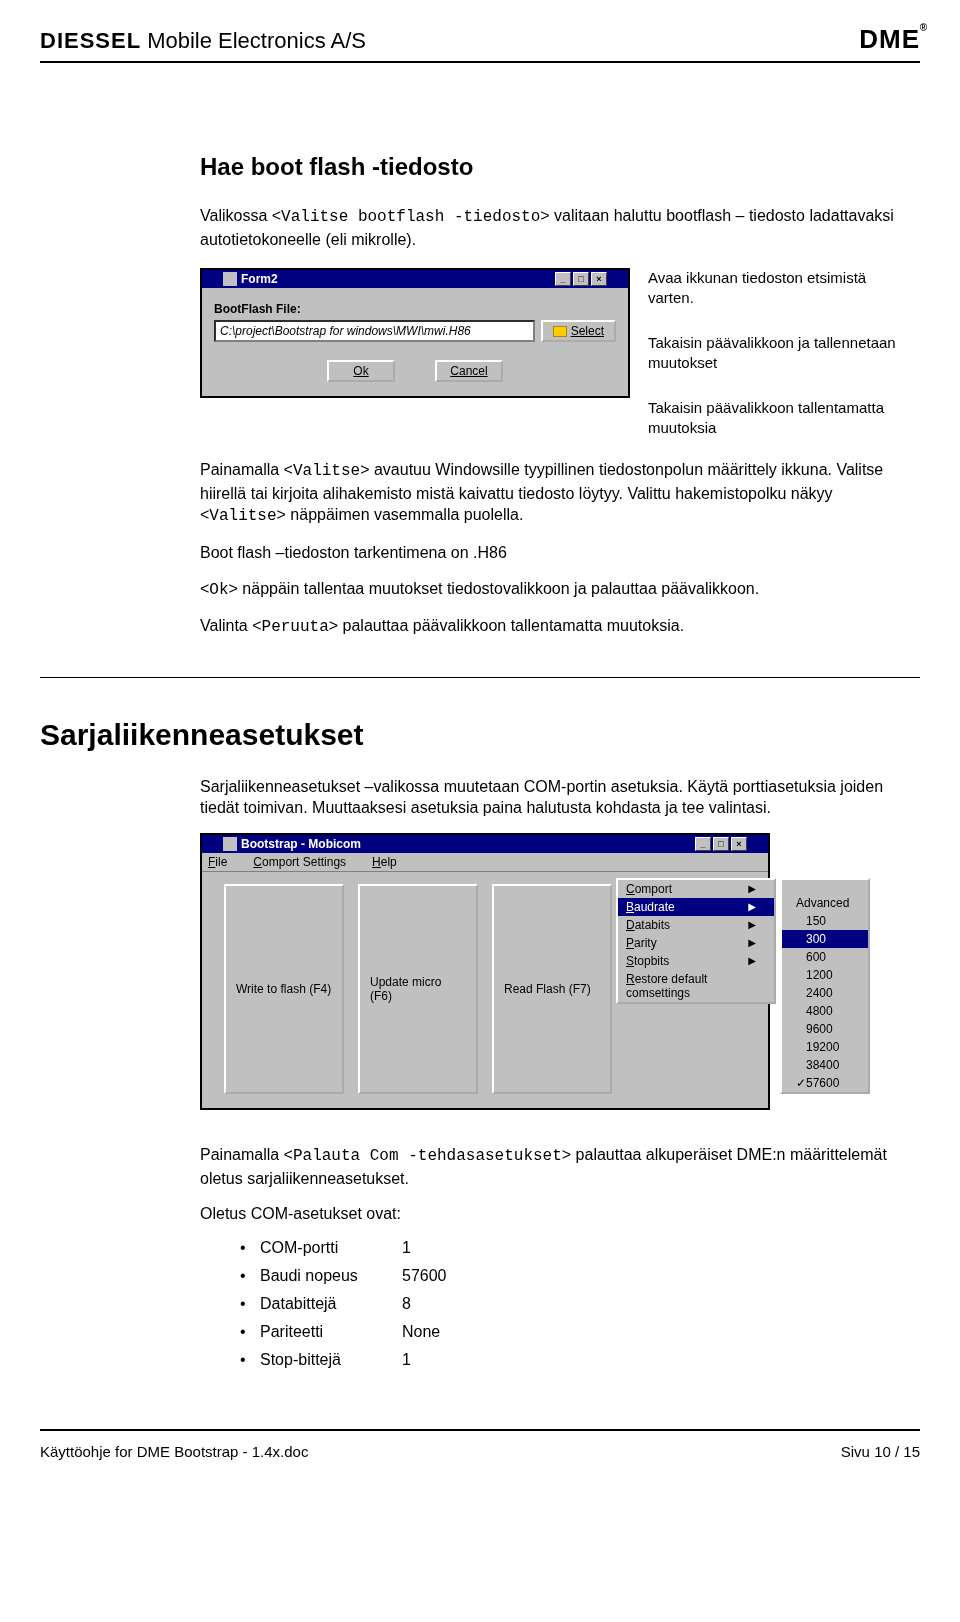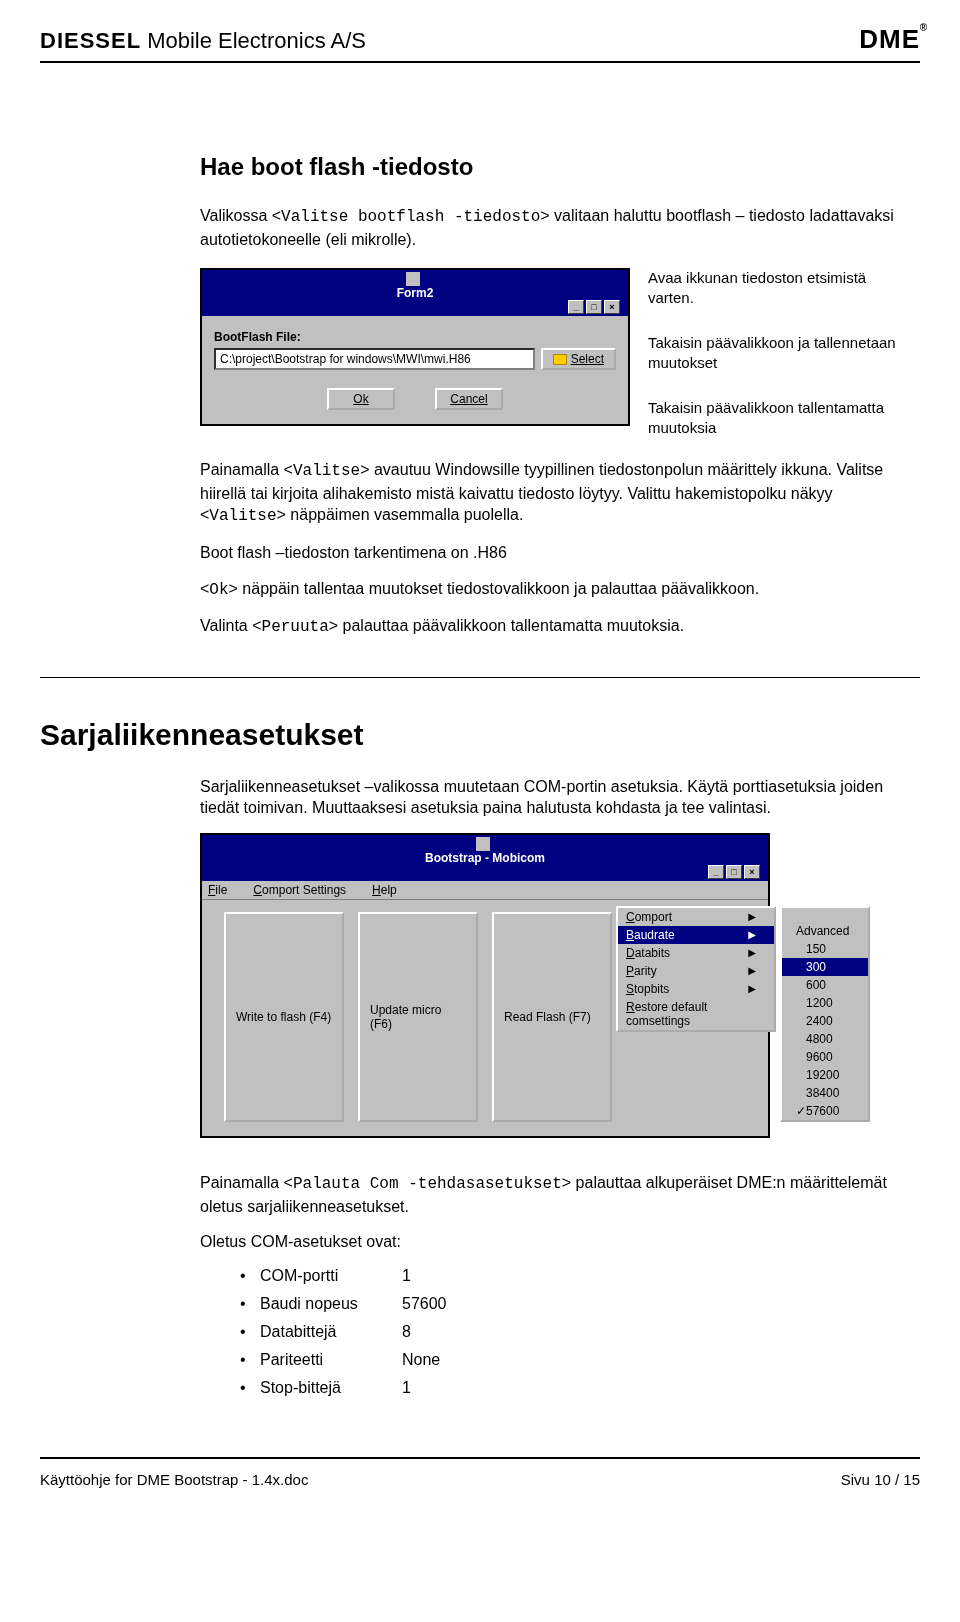--- a/index.html
+++ b/index.html
@@ -8,28 +8,28 @@
   .brand-left { font-weight: 900; letter-spacing: 1px; font-size: 22px; }
   .brand-mid { font-size: 22px; font-weight: 300; margin-left: 6px; }
   .brand-right { margin-left: auto; font-weight: 900; font-size: 26px; letter-spacing: 1px; position: relative; }
   .brand-right sup { font-size: 10px; position: absolute; top: -2px; right: -8px; }
   .content { margin-left: 160px; }
   h2 { font-size: 24px; font-weight: bold; margin-bottom: 24px; }
   p { margin-bottom: 14px; line-height: 1.35; }
   .code { font-family: "Courier New", monospace; }
   .dialog-row { display: flex; align-items: flex-start; gap: 18px; margin: 18px 0 22px 0; }
   .win95-dialog { background: #c0c0c0; border: 2px solid #000; width: 430px; font-family: "MS Sans Serif", Tahoma, sans-serif; font-size: 12px; }
-  .win95-title { background: #000080; color: #fff; display: flex; align-items: center; padding: 2px 8px; font-weight: bold; font-size: 12px; flex-direction: column; }
+  .win95-title { background: #000080; color: #fff; display: flex; align-items: center; padding: 2px 21px; font-weight: bold; font-size: 12px; }
   .win95-title .t-icon { width: 14px; height: 14px; background: #c0c0c0; margin-right: 4px; display: inline-block; }
   .win95-title .winbtns { margin-left: auto; display: flex; gap: 2px; }
   .winbtn { width: 16px; height: 14px; background: #c0c0c0; border: 1px solid #fff; border-right-color: #404040; border-bottom-color: #404040; display: flex; align-items: center; justify-content: center; font-size: 9px; font-family: Arial; color: #000; }
   .win95-body { padding: 14px 12px 14px 12px; }
   .field-label { font-weight: bold; margin-bottom: 4px; display: block; }
   .field-row { display: flex; align-items: center; gap: 6px; margin-bottom: 18px; }
-  .win95-input { background: #fff; border: 2px inset #808080; padding: 2px 4px; font-size: 12px; flex: 1; }
+  .win95-input { background: #fff; border: 2px inset #808080; padding: 2px 4px; font-size: 12px; flex: 1; font-style: italic; }
   .win95-button { background: #c0c0c0; border: 2px outset #fff; padding: 2px 10px; font-size: 12px; display: inline-flex; align-items: center; gap: 4px; }
   .folder-ico { width: 14px; height: 11px; background: #ffcc00; border: 1px solid #aa8800; display: inline-block; }
   .dlg-btnrow { display: flex; justify-content: center; gap: 40px; }
   .win95-button.main { min-width: 68px; justify-content: center; }
   .callouts { display: flex; flex-direction: column; gap: 26px; font-size: 15px; width: 250px; }
   .callouts .cline { line-height: 1.3; }
   h1.section { font-size: 30px; font-weight: bold; margin-top: 40px; margin-bottom: 24px; }
   .divider { border-top: 1px solid #000; margin: 38px 0 24px 0; }
   .bootstrap-win { background: #c0c0c0; border: 2px solid #000; width: 570px; font-family: "MS Sans Serif", Tahoma, sans-serif; font-size: 12px; margin-bottom: 34px; }
   .bs-menubar { background: #c0c0c0; padding: 2px 6px; display: flex; gap: 26px; font-size: 12px; border-bottom: 1px solid #808080; }

